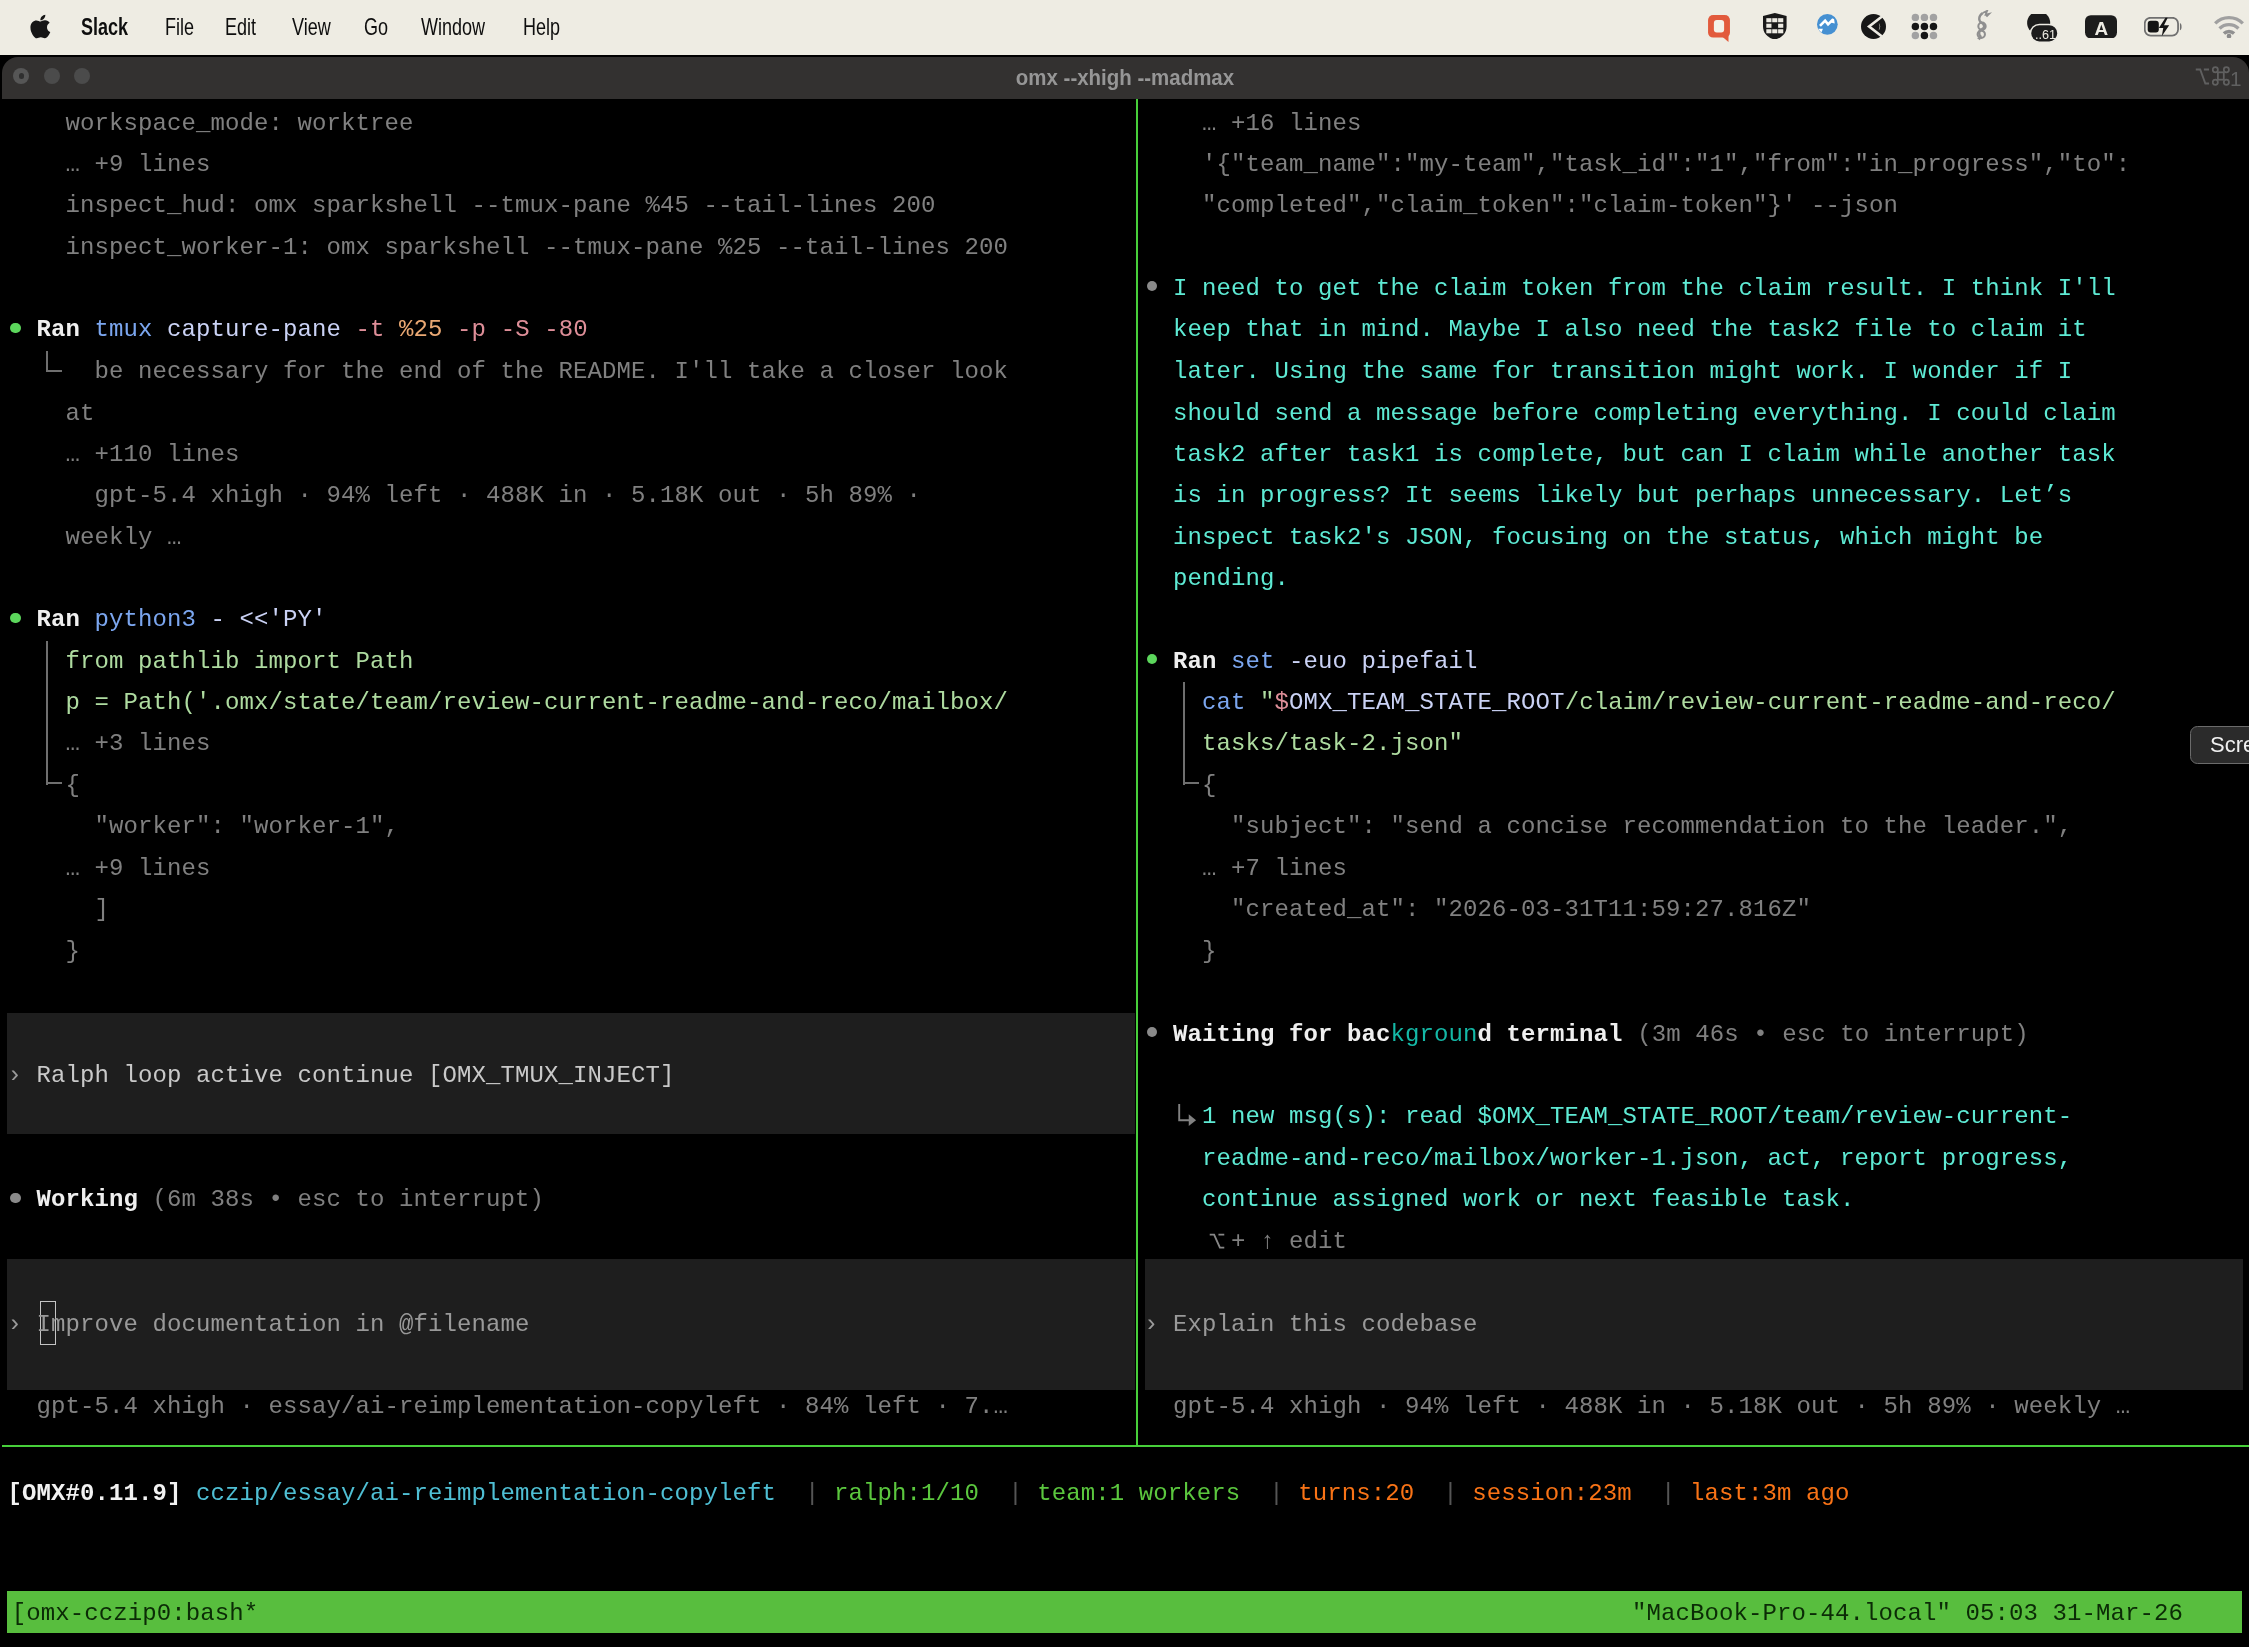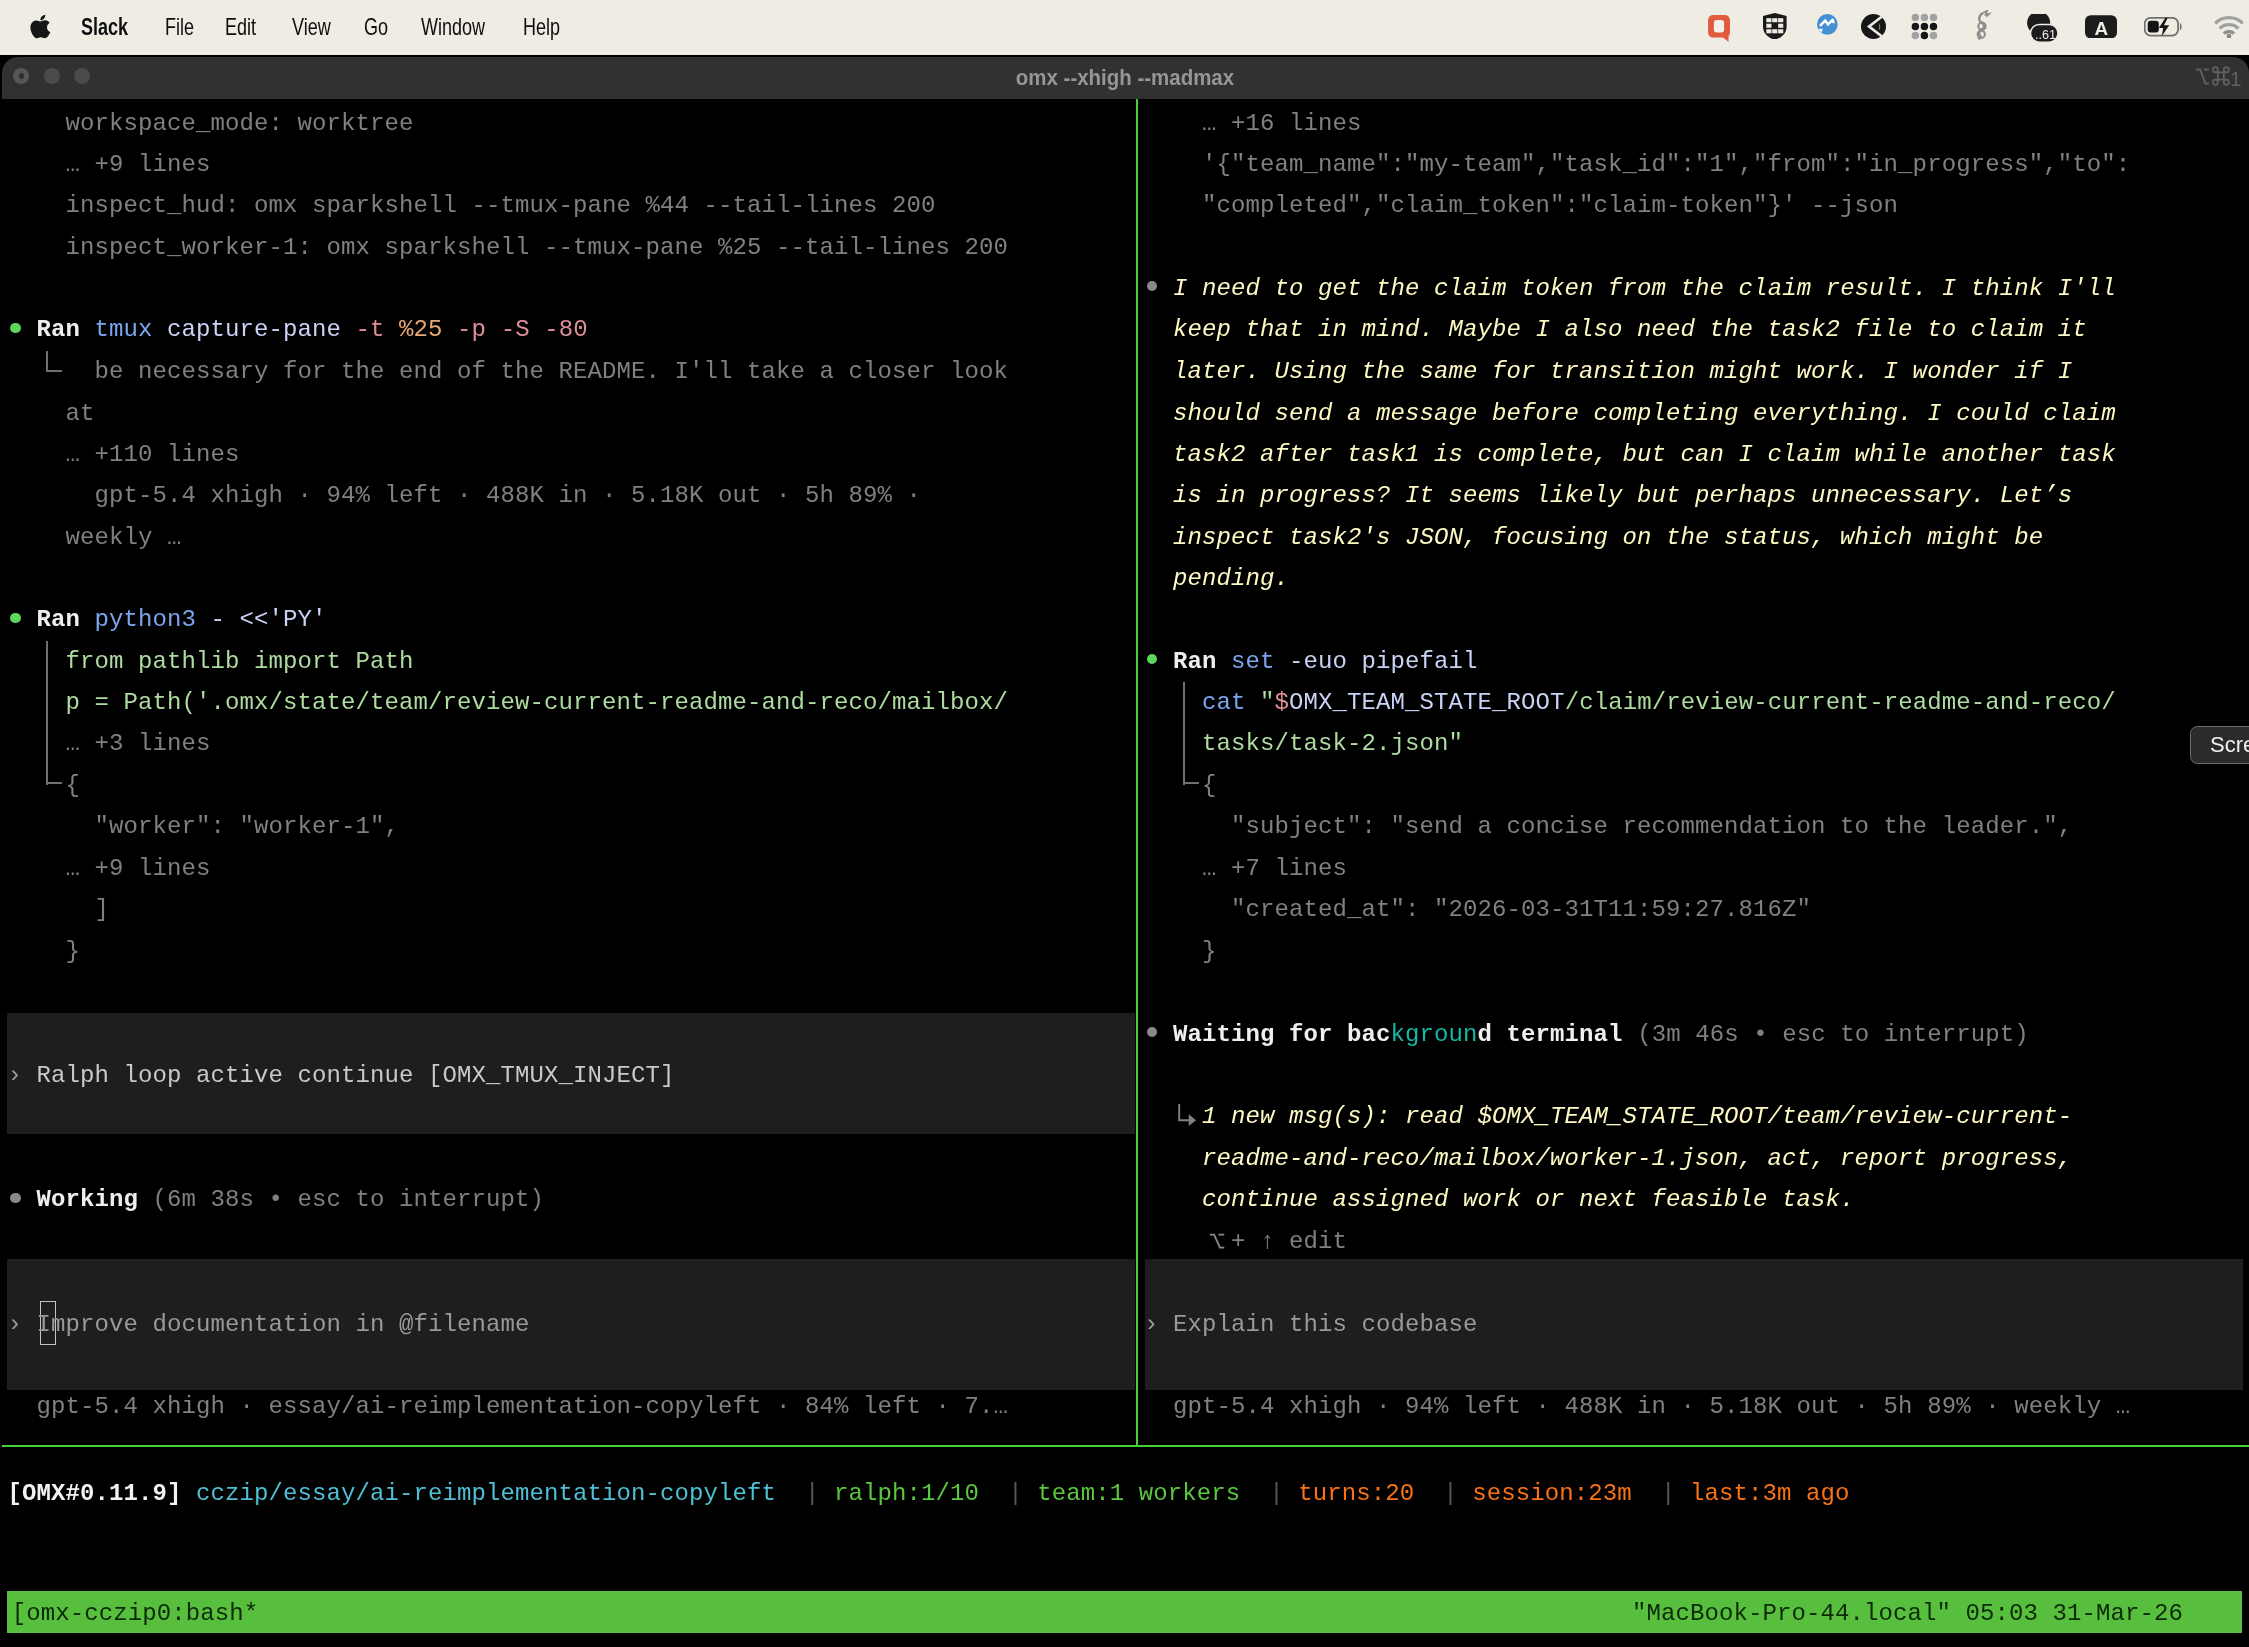--- a/index.html
+++ b/index.html
@@ -1,18 +1,18 @@
 <!DOCTYPE html>
 <html style="font-size:11.8px"><head><meta charset="utf-8"><style>
 *{margin:0;padding:0;box-sizing:border-box}
 html,body{width:2250px;height:1648px;background:#000;overflow:hidden;position:relative}
 .row{position:absolute;font-family:"Liberation Mono",monospace;font-size:24px;line-height:41px;letter-spacing:0.1px;white-space:pre;color:#878787}
 .g{color:#808080}
 .g2{color:#f97316}
-.gi{color:#fef9c3;font-style:italic}
+.gi{color:#5eead4;}
 .w{color:#EFEFEF;font-weight:bold}
 .wb{color:#F2F2F2;font-weight:bold}
 .bl{color:#7BA6EF}
 .lv{color:#CAD2F5}
 .pk{color:#DE8E98}
 .or{color:#E9A873}
 .gn{color:#AEDBA0}
 .hid{color:transparent}
 .pr{color:#9A9A9A}
 .lt{color:#C9C9C9}
@@ -153,21 +153,21 @@
 <div style="position:absolute;left:1183px;top:782px;width:16px;height:2.2px;background:#6F6F6F"></div>
 <svg style="position:absolute;left:1177px;top:1104px" width="22" height="26.6" viewBox="0 0 30 36">
     <path d="M3 0 V22 H17" stroke="#818181" stroke-width="2.6" fill="none"></path>
     <path d="M16 14 L26 22 L16 30 Z" fill="#818181"></path>
   </svg>
 <svg style="position:absolute;left:1209px;top:1233px" width="16" height="17.7" viewBox="0 0 22 24">
     <path d="M1 2 H7 L15 20 H21 M13 2 H21" stroke="#878787" stroke-width="2.6" fill="none"></path>
   </svg>
 <div class="row" style="left:7.4px;top:103px"><span class="g">    workspace_mode: worktree</span></div>
 <div class="row" style="left:7.4px;top:144px"><span class="g">    … +9 lines</span></div>
-<div class="row" style="left:7.4px;top:185px"><span class="g">    inspect_hud: omx sparkshell --tmux-pane %44 --tail-lines 200</span></div>
+<div class="row" style="left:7.4px;top:185px"><span class="g">    inspect_hud: omx sparkshell --tmux-pane %45 --tail-lines 200</span></div>
 <div class="row" style="left:7.4px;top:227px"><span class="g">    inspect_worker-1: omx sparkshell --tmux-pane %25 --tail-lines 200</span></div>
 <div class="row" style="left:7.4px;top:309px"><span class="hid">•</span> <span class="w">Ran</span> <span class="bl">tmux</span> <span class="lv">capture-pane</span> <span class="pk">-t</span> <span class="or">%25</span> <span class="pk">-p</span> <span class="pk">-S</span> <span class="pk">-80</span></div>
 <div class="row" style="left:7.4px;top:351px"><span class="g">      be necessary for the end of the README. I'll take a closer look</span></div>
 <div class="row" style="left:7.4px;top:393px"><span class="g">    at</span></div>
 <div class="row" style="left:7.4px;top:434px"><span class="g">    … +110 lines</span></div>
 <div class="row" style="left:7.4px;top:475px"><span class="g">      gpt-5.4 xhigh · 94% left · 488K in · 5.18K out · 5h 89% ·</span></div>
 <div class="row" style="left:7.4px;top:517px"><span class="g">    weekly …</span></div>
 <div class="row" style="left:7.4px;top:599px"><span class="hid">•</span> <span class="w">Ran</span> <span class="bl">python3</span> <span class="lv">- &lt;&lt;'PY'</span></div>
 <div class="row" style="left:7.4px;top:641px"><span class="gn">    from pathlib import Path</span></div>
 <div class="row" style="left:7.4px;top:682px"><span class="gn">    p = Path('.omx/state/team/review-current-readme-and-reco/mailbox/</span></div>

